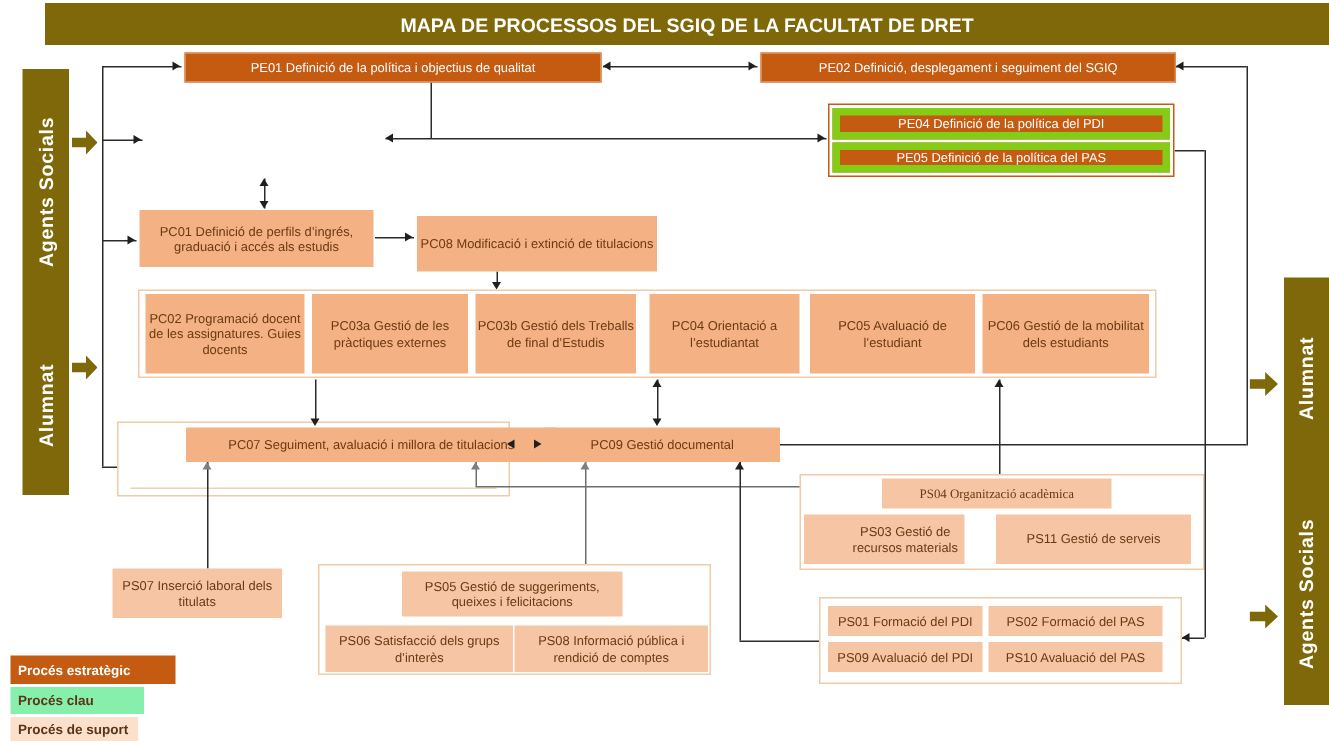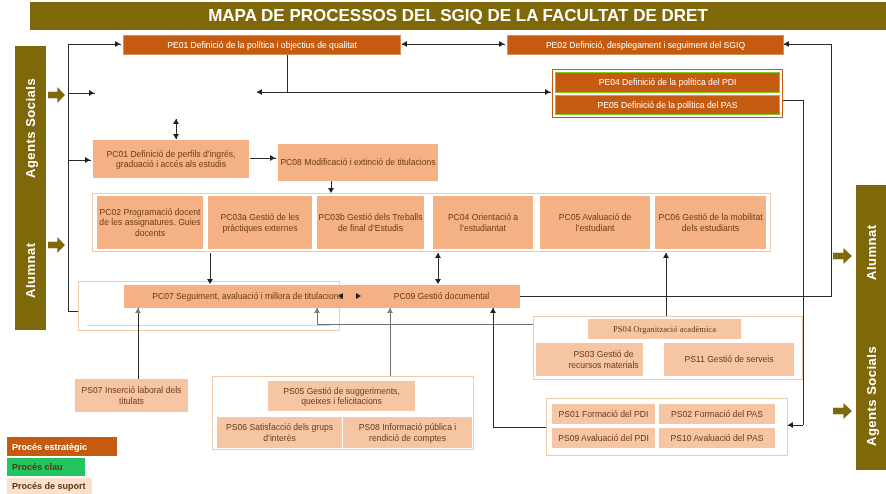--- a/index.html
+++ b/index.html
@@ -25,25 +25,25 @@
   .ln.h{height:1.3px;} .ln.v{width:1.3px;} .ln.g{background:#6e6e6e;}
   .ah{position:absolute;width:0;height:0;z-index:4;--c:#1f1f1f;}
   .ah.r{border-top:3.5px solid transparent;border-bottom:3.5px solid transparent;border-left:5.5px solid var(--c);}
   .ah.l{border-top:3.5px solid transparent;border-bottom:3.5px solid transparent;border-right:5.5px solid var(--c);}
   .ah.u{border-left:3.5px solid transparent;border-right:3.5px solid transparent;border-bottom:5.5px solid var(--c);}
   .ah.d{border-left:3.5px solid transparent;border-right:3.5px solid transparent;border-top:5.5px solid var(--c);}
   .ah.g{--c:#7f7f7f;}
   
   #titlebar{position:absolute;left:30px;top:2px;width:856px;height:28px;background:#7E680A;
             display:flex;align-items:center;justify-content:center;gap:8px;color:#fff;
-            font-weight:bold;font-size:17px;z-index:3;}
+            font-weight:bold;font-size:13px;z-index:3;}
   #pe45{position:absolute;left:552px;top:69px;width:231px;height:49px;border:1.5px solid #C55A11;
         background:#fff;box-sizing:border-box;padding:2px;display:flex;flex-direction:column;gap:2px;z-index:3;}
   #pe45 .sub{position:relative;flex:1;display:flex;align-items:center;justify-content:center;
-             background:#C55A11;color:#fff;font-size:8.6px;border:1px solid #84cc16;box-sizing:border-box;}
+             background:#C55A11;color:#fff;font-size:8.6px;border:5px solid #84cc16;box-sizing:border-box;}
   .leg{position:absolute;display:flex;align-items:center;padding-left:5px;font-size:9px;
        font-weight:bold;box-sizing:border-box;z-index:3;}
   #pc07cont .innerline{position:absolute;left:8px;right:8px;bottom:4px;height:1px;background:#ecd2b8;}
 </style>
 </head>
 <body>
 
 <div id="canvas">
 
   <div id="titlebar">
@@ -98,21 +98,21 @@
   <div class="box ps" style="left:217px;top:417px;width:125px;height:31px;">PS06 Satisfacció dels grups d’interès</div>
   <div class="box ps" style="left:343px;top:417px;width:129px;height:31px;">PS08 Informació pública i rendició de comptes</div>
 
   <div class="cont" style="left:546px;top:398px;width:242px;height:58px;"></div>
   <div class="box ps" style="left:552px;top:404px;width:103px;height:20px;">PS01 Formació del PDI</div>
   <div class="box ps" style="left:659px;top:404px;width:116px;height:20px;">PS02 Formació del PAS</div>
   <div class="box ps" style="left:552px;top:428px;width:103px;height:20px;">PS09 Avaluació del PDI</div>
   <div class="box ps" style="left:659px;top:428px;width:116px;height:20px;">PS10 Avaluació del PAS</div>
 
   <div class="leg" style="left:7px;top:437px;width:110px;height:19px;background:#C55A11;color:#fff;">Procés estratègic</div>
-  <div class="leg" style="left:7px;top:458px;width:78px;height:18px;background:#22c55e;color:#5c3413;">Procés clau</div>
+  <div class="leg" style="left:7px;top:458px;width:89px;height:18px;background:#86efac;color:#5c3413;">Procés clau</div>
   <div class="leg" style="left:7px;top:478px;width:85px;height:16px;background:#FBE0CC;color:#5c3413;">Procés de suport</div>
 
   <div>
     <div class="ln h" style="left:402px;top:44px;width:103px;"></div>
     <div class="ah l" style="left:402px;top:40.5px;"></div>
     <div class="ah r" style="left:499px;top:40.5px;"></div>
 
     <div class="ln v" style="left:68px;top:44px;height:267px;"></div>
     <div class="ln h" style="left:68px;top:44px;width:53px;"></div>
     <div class="ah r" style="left:115px;top:40.5px;"></div>

